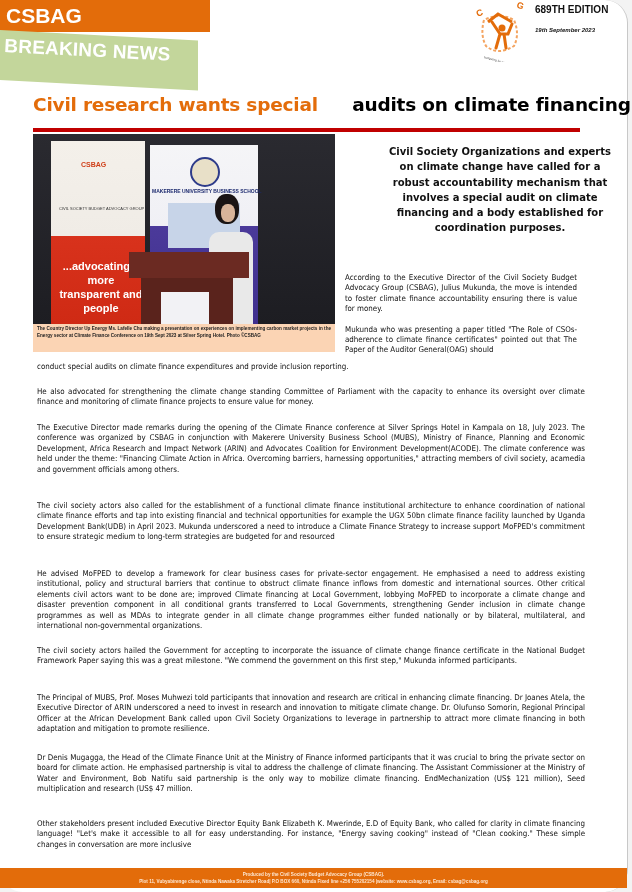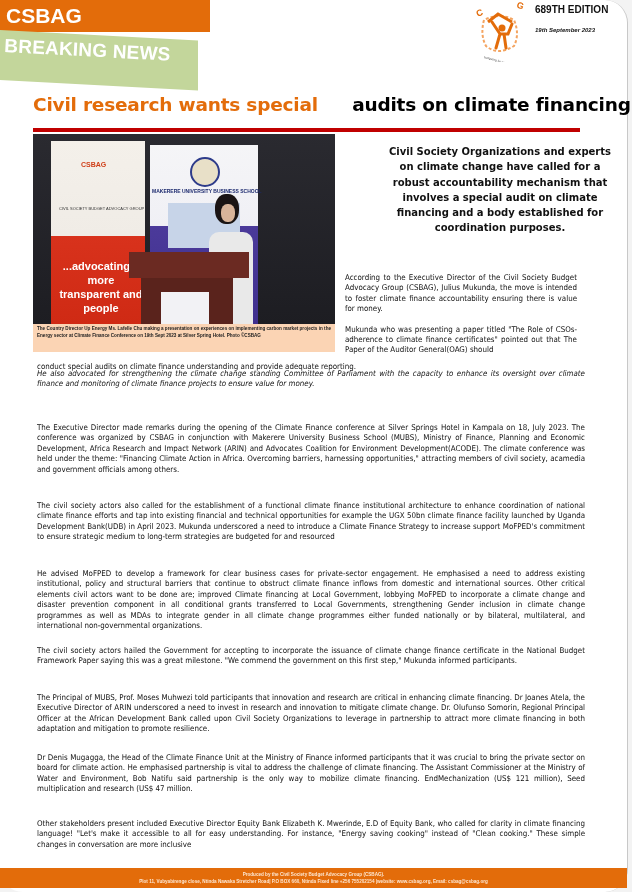--- a/index.html
+++ b/index.html
@@ -145,22 +145,22 @@
   </div>
   <div class="caption">The Country Director Up Energy Ms. Lafelle Chu making a presentation on experiences on implementing carbon market projects in the Energy sector at Climate Finance Conference on 19th Sept 2023 at Silver Spring Hotel. Photo ©CSBAG</div>
 
   <div class="lede">Civil Society Organizations and experts on climate change have called for a robust accountability mechanism that involves a special audit on climate financing and a body established for coordination purposes.</div>
 
   <div class="col-right">
     <p class="body-text p-right-1">According to the Executive Director of the Civil Society Budget Advocacy Group (CSBAG), Julius Mukunda, the move is intended to foster climate finance accountability ensuring there is value for money.</p>
     <p class="body-text">Mukunda who was presenting a paper titled "The Role of CSOs-adherence to climate finance certificates" pointed out that The Paper of the Auditor General(OAG) should</p>
   </div>
 
-  <p class="body-text full" style="top:358px;">conduct special audits on climate finance understanding and provide adequate reporting.</p>
-  <p class="body-text full" style="top:365px;font-style:italic;">He also advocated for strengthening the climate change standing Committee of Parliament with the capacity to enhance its oversight over climate finance and monitoring of climate finance projects to ensure value for money.</p>
+  <p class="body-text full" style="top:358px;">conduct special audits on climate finance expenditures and provide inclusion reporting.</p>
+  <p class="body-text full" style="top:383px;">He also advocated for strengthening the climate change standing Committee of Parliament with the capacity to enhance its oversight over climate finance and monitoring of climate finance projects to ensure value for money.</p>
   <p class="body-text full" style="top:419px;">The Executive Director made remarks during the opening of the Climate Finance conference at Silver Springs Hotel in Kampala on 18, July 2023. The conference was organized by CSBAG in conjunction with Makerere University Business School (MUBS), Ministry of Finance, Planning and Economic Development, Africa Research and Impact Network (ARIN) and Advocates Coalition for Environment Development(ACODE). The climate conference was held under the theme: "Financing Climate Action in Africa. Overcoming barriers, harnessing opportunities," attracting members of civil society, acamedia and government officials among others.</p>
   <p class="body-text full" style="top:497px;">The civil society actors also called for the establishment of a functional climate finance institutional architecture to enhance coordination of national climate finance efforts and tap into existing financial and technical opportunities for example the UGX 50bn climate finance facility launched by Uganda Development Bank(UDB) in April 2023. Mukunda underscored a need to introduce a Climate Finance Strategy to increase support MoFPED's commitment to ensure strategic medium to long-term strategies are budgeted for and resourced</p>
   <p class="body-text full" style="top:565px;">He advised MoFPED to develop a framework for clear business cases for private-sector engagement. He emphasised a need to address existing institutional, policy and structural barriers that continue to obstruct climate finance inflows from domestic and international sources. Other critical elements civil actors want to be done are; improved Climate financing at Local Government, lobbying MoFPED to incorporate a climate change and disaster prevention component in all conditional grants transferred to Local Governments, strengthening Gender inclusion in climate change programmes as well as MDAs to integrate gender in all climate change programmes either funded nationally or by bilateral, multilateral, and international non-governmental organizations.</p>
   <p class="body-text full" style="top:642px;">The civil society actors hailed the Government for accepting to incorporate the issuance of climate change finance certificate in the National Budget Framework Paper saying this was a great milestone. "We commend the government on this first step," Mukunda informed participants.</p>
   <p class="body-text full" style="top:689px;">The Principal of MUBS, Prof. Moses Muhwezi told participants that innovation and research are critical in enhancing climate financing. Dr Joanes Atela, the Executive Director of ARIN underscored a need to invest in research and innovation to mitigate climate change. Dr. Olufunso Somorin, Regional Principal Officer at the African Development Bank called upon Civil Society Organizations to leverage in partnership to attract more climate financing in both adaptation and mitigation to promote resilience.</p>
   <p class="body-text full" style="top:749px;">Dr Denis Mugagga, the Head of the Climate Finance Unit at the Ministry of Finance informed participants that it was crucial to bring the private sector on board for climate action. He emphasised partnership is vital to address the challenge of climate financing. The Assistant Commissioner at the Ministry of Water and Environment, Bob Natifu said partnership is the only way to mobilize climate financing. EndMechanization (US$ 121 million), Seed multiplication and research (US$ 47 million.</p>
   <p class="body-text full" style="top:815px;">Other stakeholders present included  Executive Director Equity Bank Elizabeth K. Mwerinde, E.D of Equity Bank, who called for clarity in climate financing language! "Let's make it accessible to all for easy understanding. For instance, "Energy saving cooking" instead of "Clean cooking." These simple changes in conversation are more inclusive</p>
 
   <div class="footer">
     <div>Produced by the Civil Society Budget Advocacy Group (CSBAG).</div>

